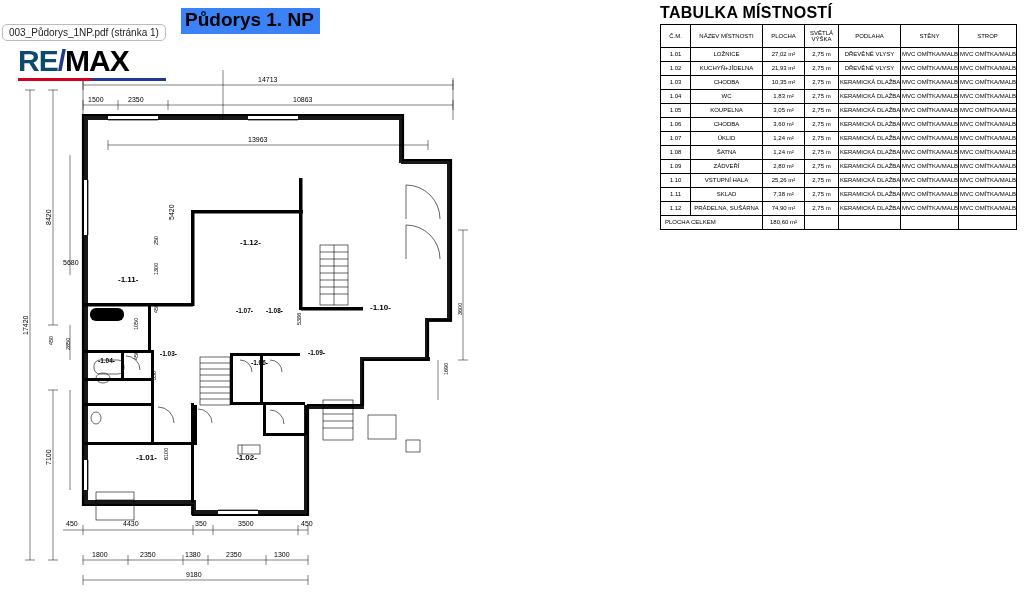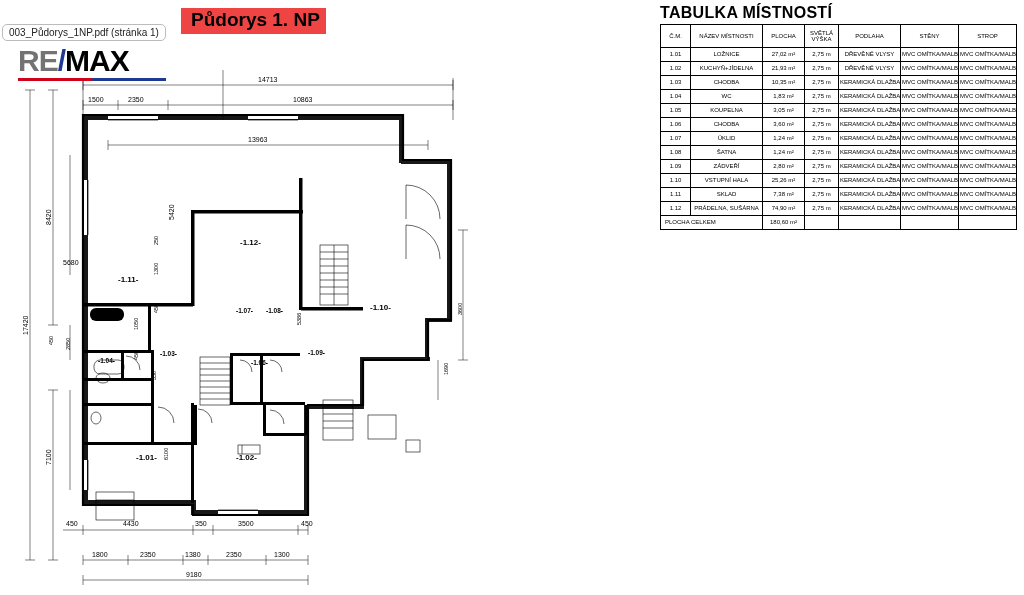--- a/index.html
+++ b/index.html
@@ -35,42 +35,42 @@
   .logo {
     position: absolute;
     left: 18px;
     top: 46px;
     font-size: 30px;
     font-weight: bold;
     letter-spacing: -1px;
     z-index: 30;
     line-height: 1;
   }
-  .logo .re { color: #737373; }
+  .logo .re { color: #0c4a6e; }
   .logo .slash { color: #1f3a93; }
   .logo .max { color: #000000; }
   .logo-bar {
     position: absolute;
     left: 18px;
     top: 78px;
     width: 148px;
     height: 3px;
     background: linear-gradient(to right,#d0021b 0 49%, #1f3a93 51% 100%);
     z-index: 30;
   }
 
   
   .plan-title {
     position: absolute;
     left: 181px;
     top: 8px;
     font-size: 19px;
     font-weight: bold;
-    background: #ef4444;
-    padding: 1px 6px 3px 10px;
+    background: #3b82f6;
+    padding: 1px 6px 3px 4px;
     z-index: 35;
     white-space: nowrap;
   }
 
   
   .table-title {
     position: absolute;
     left: 660px;
     top: 4px;
     font-size: 16px;

